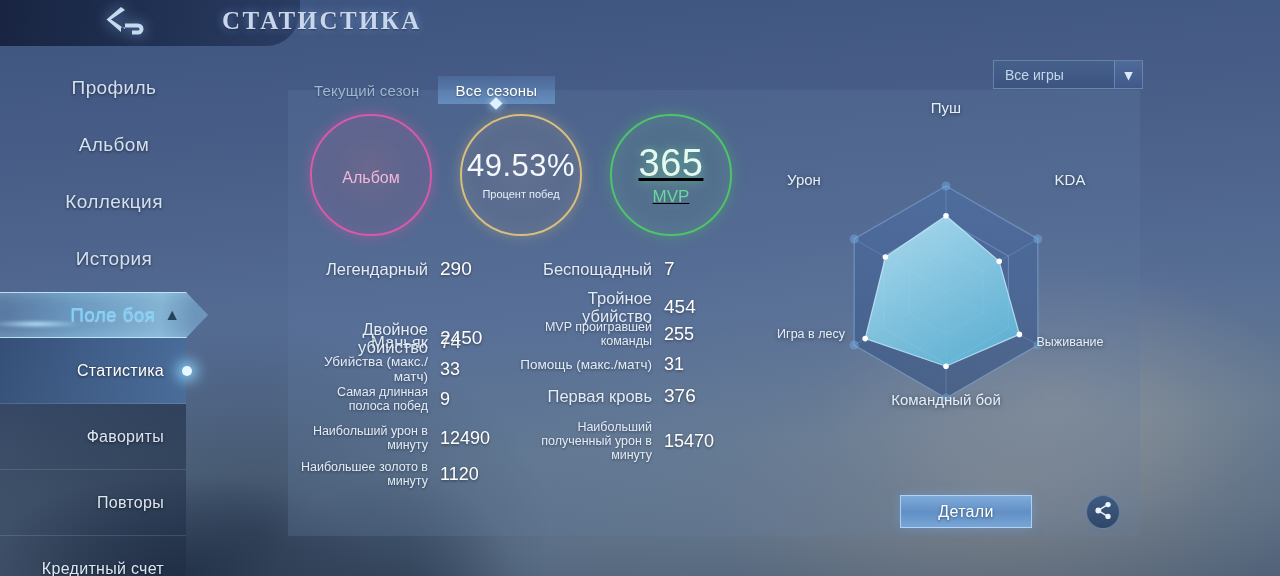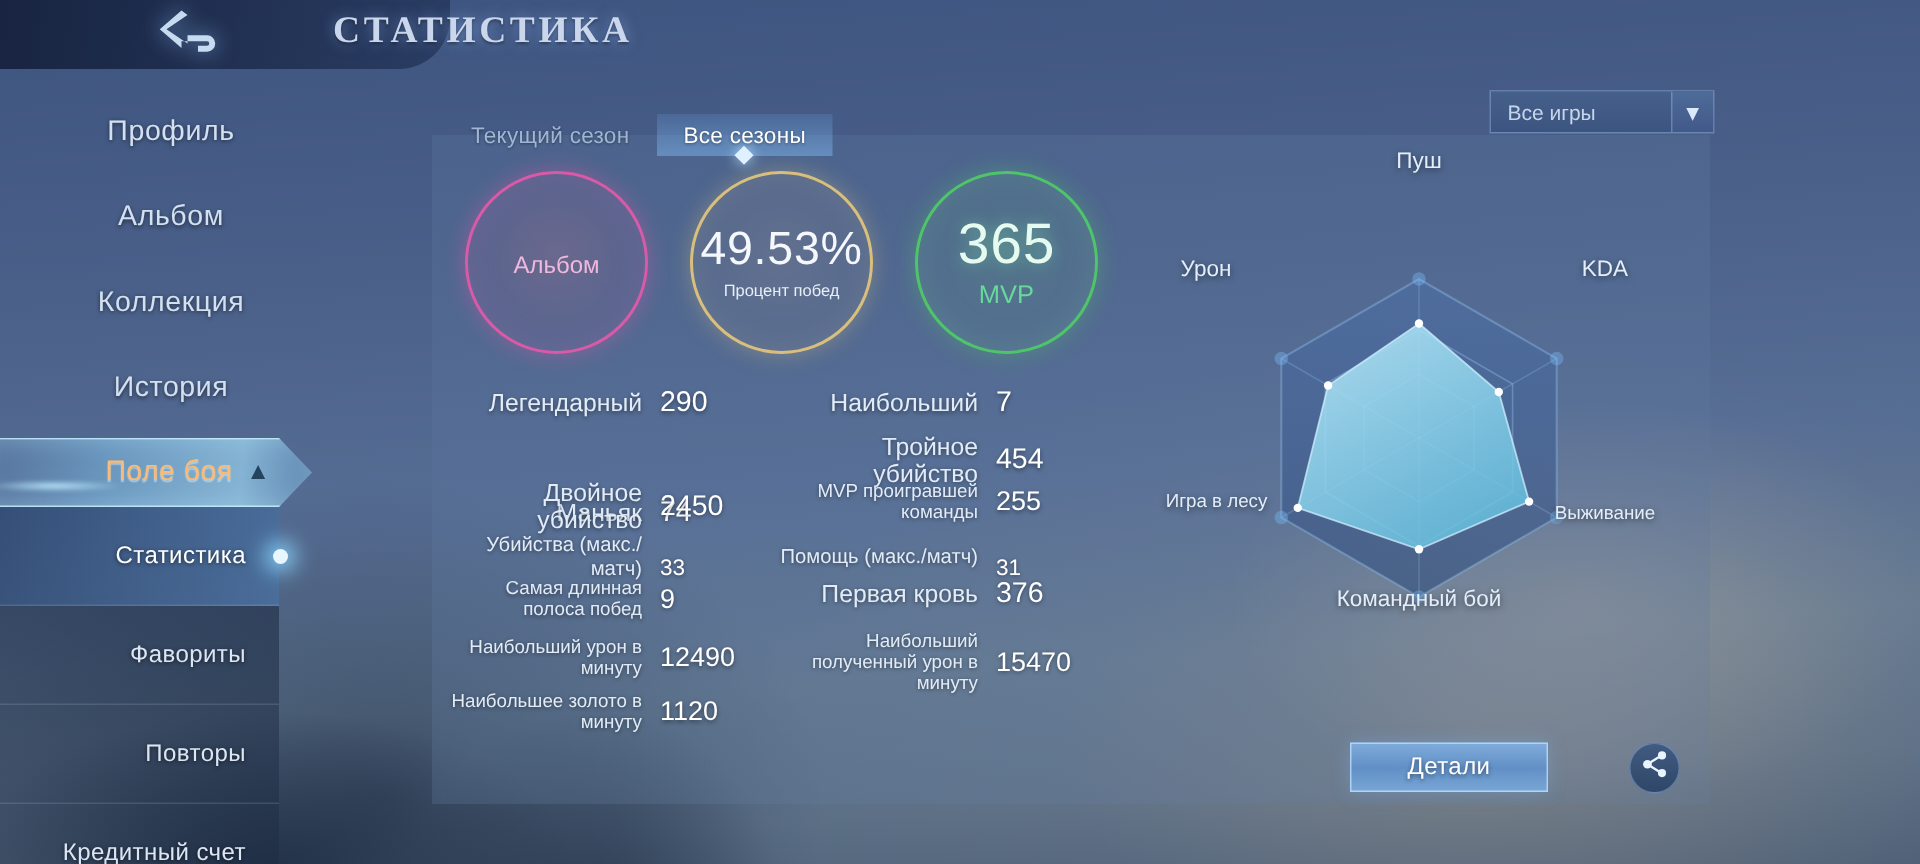--- a/index.html
+++ b/index.html
@@ -78,21 +78,21 @@
   #nav-battlefield .glow-streak{
     position:absolute; left:-14px; top:26px; width:120px; height:12px;
     background:radial-gradient(ellipse 60px 5px at 50% 50%, rgba(190,235,255,0.95) 0%, rgba(160,220,255,0) 78%);
     filter:blur(1.5px);
   }
   #nav-battlefield .label-wrap{
     position:absolute; inset:0; display:flex; align-items:center; justify-content:flex-end;
     padding-right:28px; gap:9px;
   }
   #nav-battlefield .label{
-    font-size:19px; color:#fdba74; font-weight:400; letter-spacing:0.3px;
+    font-size:19px; color:#7dd3fc; font-weight:400; letter-spacing:0.3px;
     text-shadow:0 1px 1px rgba(230,248,255,0.55);
   }
   #nav-battlefield .chev{ color:#24435e; font-size:16px; font-weight:700; line-height:1; }
 
   
   #sub-panel{
     position:absolute; left:0; top:292px; width:186px; height:284px;
     background:linear-gradient(180deg, rgba(22,36,60,0.62) 0%, rgba(26,40,64,0.50) 40%, rgba(28,42,66,0.34) 100%);
   }
   .sub-item{
@@ -175,39 +175,40 @@
     box-shadow:0 0 14px rgba(217,191,126,0.35), inset 0 0 22px rgba(210,190,140,0.16);
   }
   #circle-winrate .big{ color:#f4f7fb; font-size:31px; }
   #circle-winrate .cap{ color:#e6eef8; font-size:11px; margin-top:7px; }
 
   #circle-mvp{
     left:300px; top:0; width:122px; height:122px;
     border:2.5px solid #4fc46a;
     background:radial-gradient(circle at 50% 45%, rgba(85,135,130,0.42) 0%, rgba(85,120,140,0.26) 70%, rgba(90,115,145,0.12) 100%);
     box-shadow:0 0 14px rgba(79,196,106,0.40), inset 0 0 22px rgba(110,210,140,0.18);
+    text-decoration:underline;
   }
   #circle-mvp .big{ color:#e6fbf0; text-shadow:0 0 10px rgba(130,245,180,0.45); }
   #circle-mvp .cap{ color:#67d99a; font-size:17px; }
 
   
   .stat-col{ position:absolute; top:168px; }
   #stat-col-left{ left:8px; width:218px; }
   #stat-col-right{ left:228px; width:222px; }
   .stat-row{ position:absolute; left:0; width:100%; display:flex; align-items:center; }
   .stat-row .lbl{
     flex:1; text-align:right; padding-right:12px;
     color:#e2ecf8; line-height:1.12; text-shadow:0 1px 3px rgba(0,0,0,0.45);
   }
   .stat-row .val{
     width:74px; text-align:left; color:#ffffff; font-weight:400;
     text-shadow:0 1px 3px rgba(0,0,0,0.45);
   }
   .sz-l .lbl{ font-size:16.5px; } .sz-l .val{ font-size:19px; }
-  .sz-m .lbl{ font-size:13.5px; } .sz-m .val{ font-size:15px;margin-top:16px; }
+  .sz-m .lbl{ font-size:13.5px; } .sz-m .val{ font-size:18px; }
   .sz-s .lbl{ font-size:12.5px; } .sz-s .val{ font-size:18px; }
 
   
   #radar{ position:absolute; left:468px; top:10px; width:380px; height:380px; }
   .radar-label{
     position:absolute; color:#e4eefa; text-shadow:0 1px 4px rgba(0,0,0,0.5);
     text-align:center; line-height:1.1;
   }
 
   
@@ -328,21 +329,21 @@
         <div class="lbl">Наибольший урон в минуту</div>
         <div class="val">12490</div>
       </div>
       <div class="stat-row sz-s" style="top: 202px;">
         <div class="lbl">Наибольшее золото в минуту</div>
         <div class="val">1120</div>
       </div>
     </div>
   <div class="stat-col" id="stat-col-right">
       <div class="stat-row sz-l" style="top: 0px;">
-        <div class="lbl">Наибольший</div>
+        <div class="lbl">Беспощадный</div>
         <div class="val">7</div>
       </div>
       <div class="stat-row sz-l" style="top: 31px;">
         <div class="lbl">Тройное убийство</div>
         <div class="val">454</div>
       </div>
       <div class="stat-row sz-s" style="top: 62px;">
         <div class="lbl">MVP проигравшей команды</div>
         <div class="val">255</div>
       </div>

